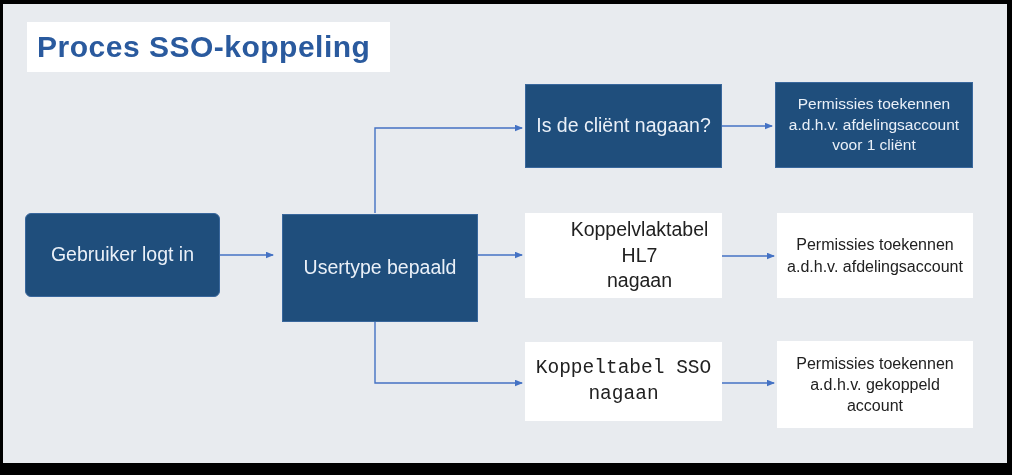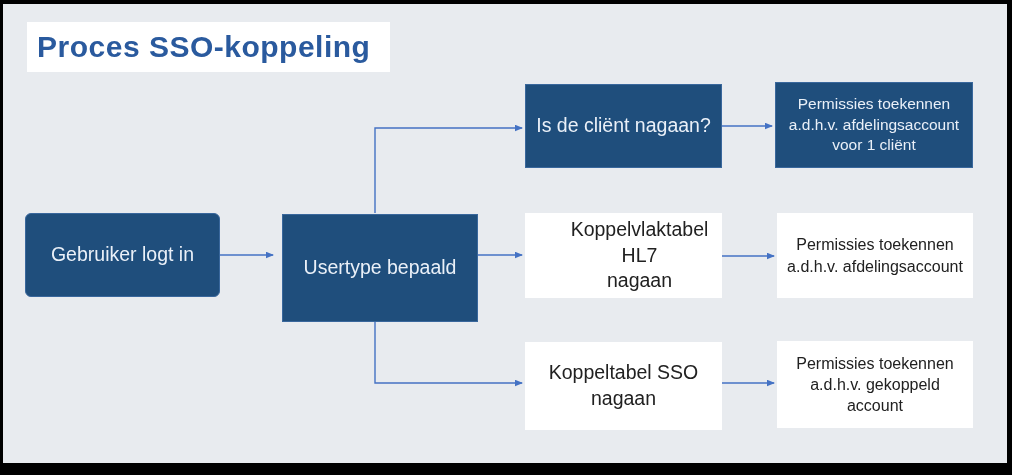--- a/index.html
+++ b/index.html
@@ -61,21 +61,21 @@
   .fs-small { font-size: 16px; }
   .fs-xs    { font-size: 15.5px; }
 
   
   #node-gebruiker      { left: 22px;  top: 209px; width: 195px; height: 84px; border-radius: 6px; }
   #node-usertype       { left: 273px; top: 210px; width: 196px; height: 108px; margin-left: 6px; }
   #node-client-bekend  { left: 522px; top: 80px;  width: 197px; height: 84px; }
   #node-perm-1client   { left: 772px; top: 78px;  width: 198px; height: 86px; }
   #node-hl7            { left: 522px; top: 209px; width: 197px; height: 85px; padding-left: 32px; }
   #node-perm-afdeling  { left: 774px; top: 209px; width: 196px; height: 85px; }
-  #node-sso            { left: 522px; top: 338px; width: 197px; height: 88px; }
+  #node-sso            { left: 522px; top: 338px; width: 197px; height: 79px; font-family: Liberation Mono, monospace; }
   #node-perm-gekoppeld { left: 774px; top: 337px; width: 196px; height: 87px; }
 
   .connector-layer {
     position: absolute;
     left: 0;
     top: 0;
     width: 1004px;
     height: 459px;
     pointer-events: none;
   }

